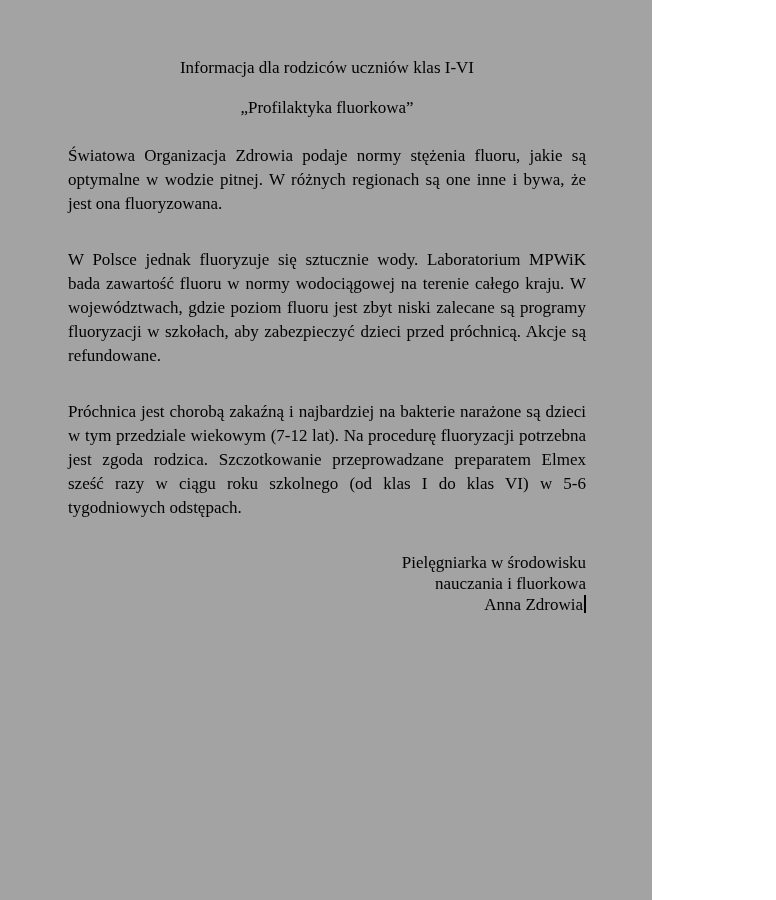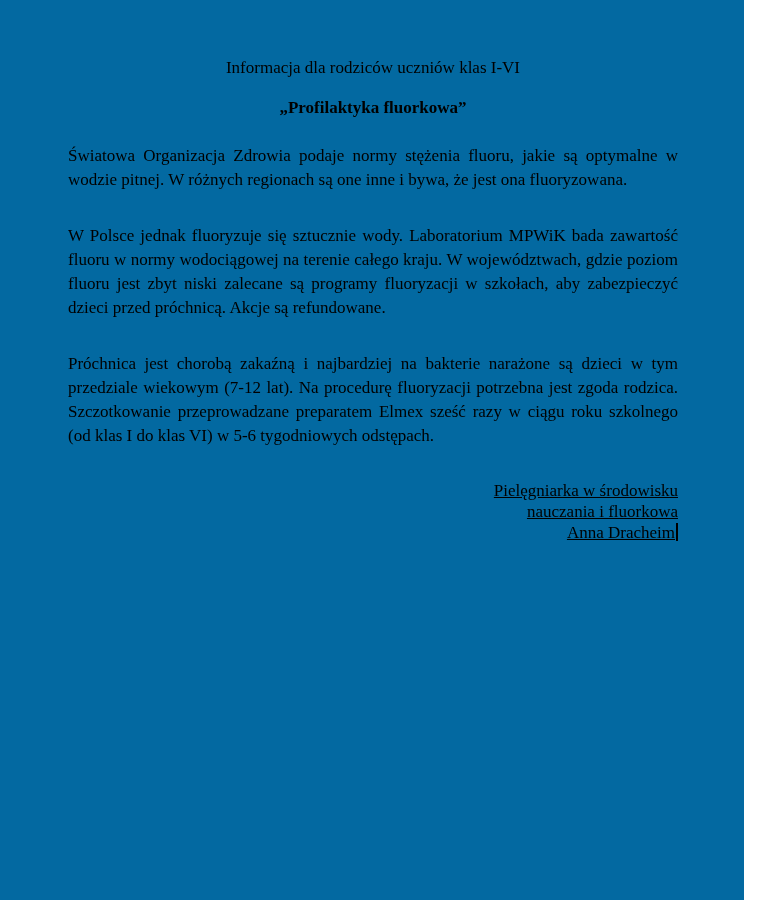--- a/index.html
+++ b/index.html
@@ -10,54 +10,53 @@
     width: 776px;
     height: 900px;
     background: #ffffff;
     color: #000000;
     font-family: "Liberation Serif", "DejaVu Serif", serif;
     -webkit-font-smoothing: antialiased;
     overflow: hidden;
   }
   .page {
     box-sizing: border-box;
-    width: 744px;
+    width: 652px;
     height: 900px;
     padding: 54px 66px 0 68px;
-    background: #0369a1;
+    background: #a3a3a3;
   }
   .doc-title {
     font-size: 17px;
     line-height: 28px;
     text-align: center;
     font-weight: normal;
     margin: 0;
   }
   .doc-subtitle {
     font-size: 17px;
     line-height: 28px;
     text-align: center;
-    font-weight: bold;
+    font-weight: normal;
     margin: 12px 0 0 0;
   }
   .body-text {
     margin-top: 22px;
   }
   p.para {
     font-size: 17px;
     line-height: 24px;
     text-align: justify;
     margin: 0 0 32px 0;
   }
   .signature {
     margin-top: 0; 
     font-size: 17px;
     line-height: 21px;
     text-align: right;
-    text-decoration: underline;
   }
   .signature .sig-line {
     white-space: nowrap;
   }
   .caret {
     display: inline-block;
     width: 2px;
     height: 18px;
     background: #000000;
     vertical-align: -3px;
@@ -79,17 +78,17 @@
 
     <p class="para">W Polsce jednak fluoryzuje się sztucznie wody. Laboratorium MPWiK bada zawartość fluoru w normy wodociągowej na terenie całego kraju. W województwach, gdzie poziom fluoru jest zbyt niski zalecane są programy fluoryzacji w szkołach, aby zabezpieczyć dzieci przed próchnicą. Akcje są refundowane.</p>
 
     <p class="para">Próchnica jest chorobą zakaźną i najbardziej na bakterie narażone są dzieci w tym przedziale wiekowym (7-12 lat). Na procedurę fluoryzacji potrzebna jest zgoda rodzica. Szczotkowanie przeprowadzane preparatem Elmex sześć razy w ciągu roku szkolnego (od klas I do klas VI) w 5-6 tygodniowych odstępach.</p>
 
 
 
     <div class="signature">
       <div class="sig-line">Pielęgniarka w środowisku</div>
       <div class="sig-line">nauczania i fluorkowa</div>
-      <div class="sig-line"><span>Anna Dracheim</span><span class="caret"></span></div>
+      <div class="sig-line"><span>Anna Zdrowia</span><span class="caret"></span></div>
     </div>
 
   </div>
 </div>
 
 </body></html>

